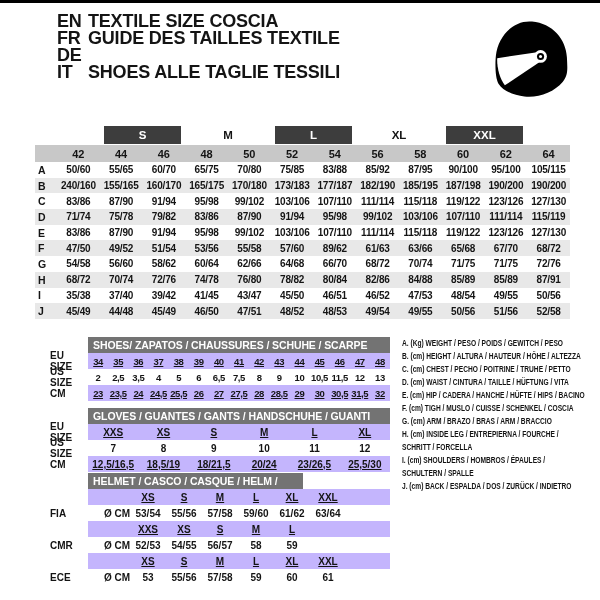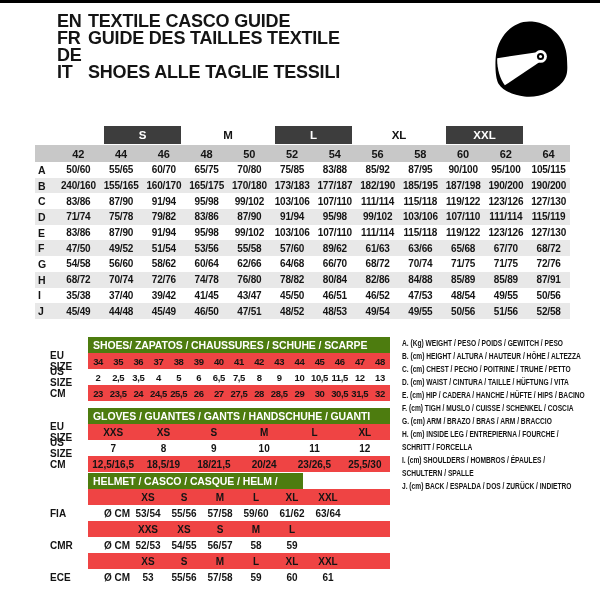--- a/index.html
+++ b/index.html
@@ -25,48 +25,48 @@
   .group-cell { height:18px; line-height:18px; text-align:center; font-size:11.5px; }
   .group-cell.dark { background:#3d3d3d; color:#fff; margin:0 4px; }
   .size-band { background:#c8c8c8; height:17px; margin-top:1px; font-size:11px; }
   .m-row { height:15.7px; font-size:10px; letter-spacing:-0.2px; }
   .m-row.stripe { background:#e8e8e8; }
   .letter { padding-left:3px; font-size:10.5px; }
   .val { text-align:center; white-space:nowrap; }
 
   
   .subtable { position:absolute; left:0; width:600px; font-weight:700; }
-  .bar { margin-left:88px; width:302px; height:16px; background:#4d7c0f; color:#fff;
+  .bar { margin-left:88px; width:302px; height:16px; background:#737373; color:#fff;
          font-size:10.5px; line-height:16px; padding-left:5px; letter-spacing:-0.1px; }
   .bar.narrow { width:215px; }
   .t-row { display:flex; height:16px; align-items:center; }
   .t-label { width:88px; padding-left:50px; font-size:10px; flex:none; }
   .t-cells { width:302px; display:grid; height:16px; align-items:center; }
-  .t-cells.striped { background:#ef4444; }
+  .t-cells.striped { background:#c4b5fd;text-decoration:underline; }
   .cols15 { grid-template-columns:repeat(15,1fr); font-size:9.5px; letter-spacing:-0.4px; }
   .cols6  { grid-template-columns:repeat(6,1fr); font-size:10px; }
   .helmet-cols { grid-template-columns:42px repeat(6,36px) 1fr; font-size:10px; }
   .t-cells span { text-align:center; white-space:nowrap; }
   .helmet-cols .unit { text-align:right; padding-left:10px; }
 
   
   .legend { position:absolute; left:402px; top:337px; width:252px;
             transform:scaleX(0.78); transform-origin:left top;
             font-weight:700; font-size:8.5px; line-height:13px; }
   .legend-item { white-space:pre-line; }
 </style>
 </head>
 <body>
 
 <div class="top-rule"></div>
 
 <div class="langs">
     <div class="lang-row">
       <span class="lang-code">EN</span>
-      <span class="lang-title">TEXTILE CASCO GUIDE</span>
+      <span class="lang-title">TEXTILE SIZE COSCIA</span>
     </div>
     <div class="lang-row">
       <span class="lang-code">FR</span>
       <span class="lang-title">GUIDE DES TAILLES TEXTILE</span>
     </div>
     <div class="lang-row">
       <span class="lang-code">DE</span>
     </div>
     <div class="lang-row">
       <span class="lang-code">IT</span>

